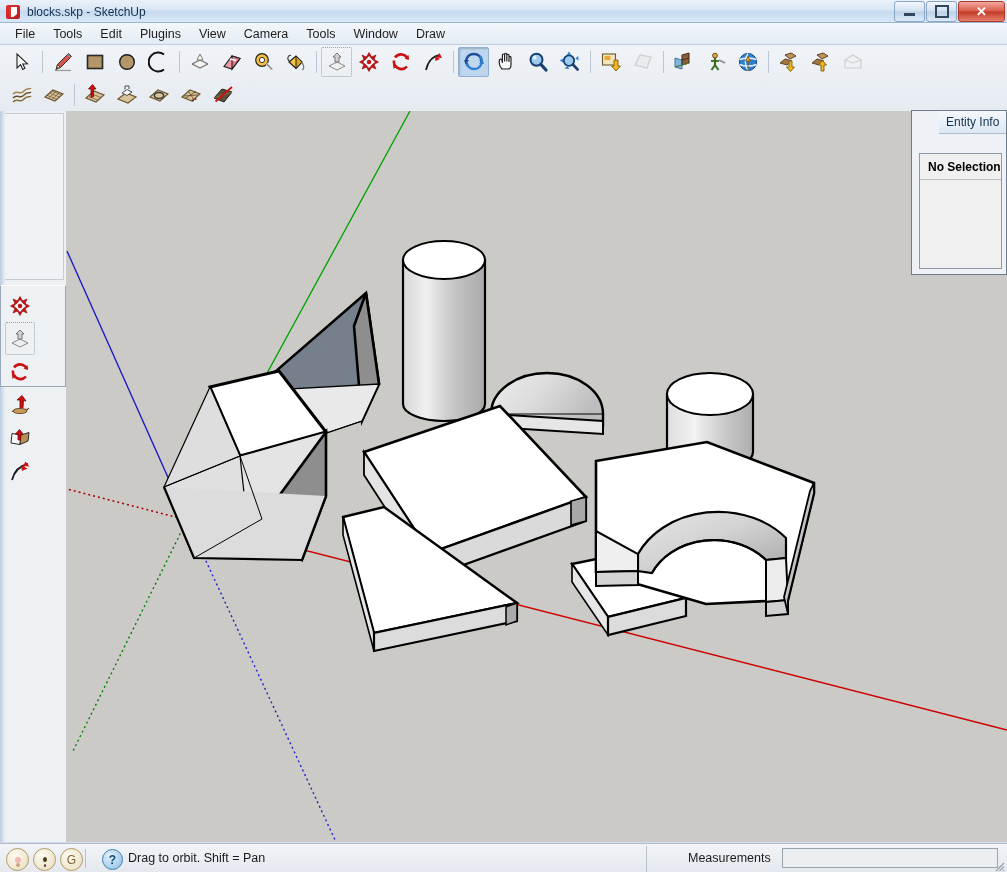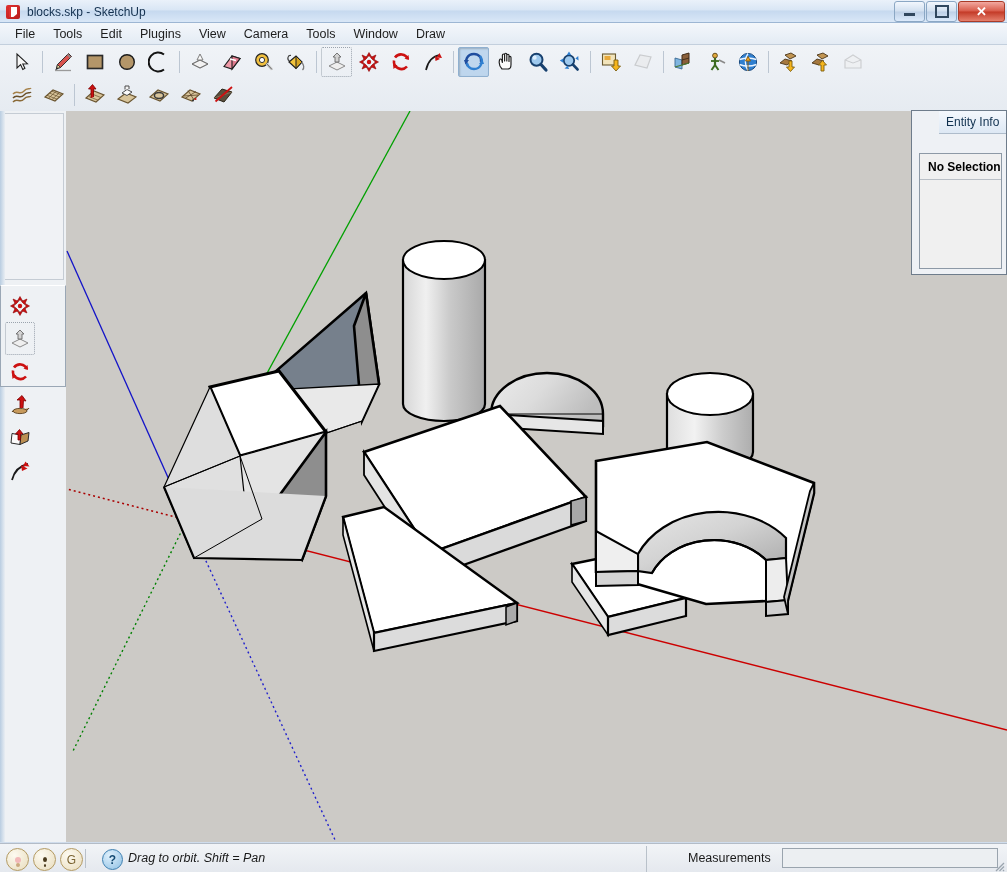--- a/index.html
+++ b/index.html
@@ -96,21 +96,21 @@
     background:radial-gradient(circle at 35% 30%,#fdfaf0,#e8dcbd);
     display:flex;align-items:center;justify-content:center;font-size:12px;color:#7a6331;}
   .sicon .pin{width:6px;height:6px;border-radius:50%;background:#f2b8b8;box-shadow:0 5px 0 -1px #caa87e;}
   .sicon .person{width:4px;height:5px;border-radius:50%;background:#4a3a1c;
     box-shadow:0 6px 0 -1px #4a3a1c;}
   #status-sep{position:absolute;left:85px;top:5px;width:1px;height:19px;background:#b9c1ca;}
   #help-icon{position:absolute;left:102px;top:5px;width:19px;height:19px;border-radius:50%;
     background:radial-gradient(circle at 35% 30%,#dff0fc,#8ec0e4);border:1px solid #3d7fb0;
     display:flex;align-items:center;justify-content:center;
     font-size:12px;font-weight:bold;color:#144a73;}
-  #status-text{position:absolute;left:128px;top:7px;font-size:12.5px;color:#1a1a1a;font-style:italic;}
+  #status-text{position:absolute;left:128px;top:7px;font-size:12.5px;color:#1a1a1a;}
   #status-divider{position:absolute;left:646px;top:2px;width:1px;height:26px;background:#b9c1ca;}
   #meas-label{position:absolute;left:688px;top:7px;font-size:12.5px;color:#1a1a1a;text-align:right;}
   #meas-box{position:absolute;left:782px;top:4px;width:216px;height:20px;
     background:#eceff2;border:1px solid #9aa4ae;box-sizing:border-box;}
   #grip{position:absolute;right:2px;bottom:1px;width:13px;height:13px;}
 </style>
 </head>
 <body>
 
 <div id="app">

